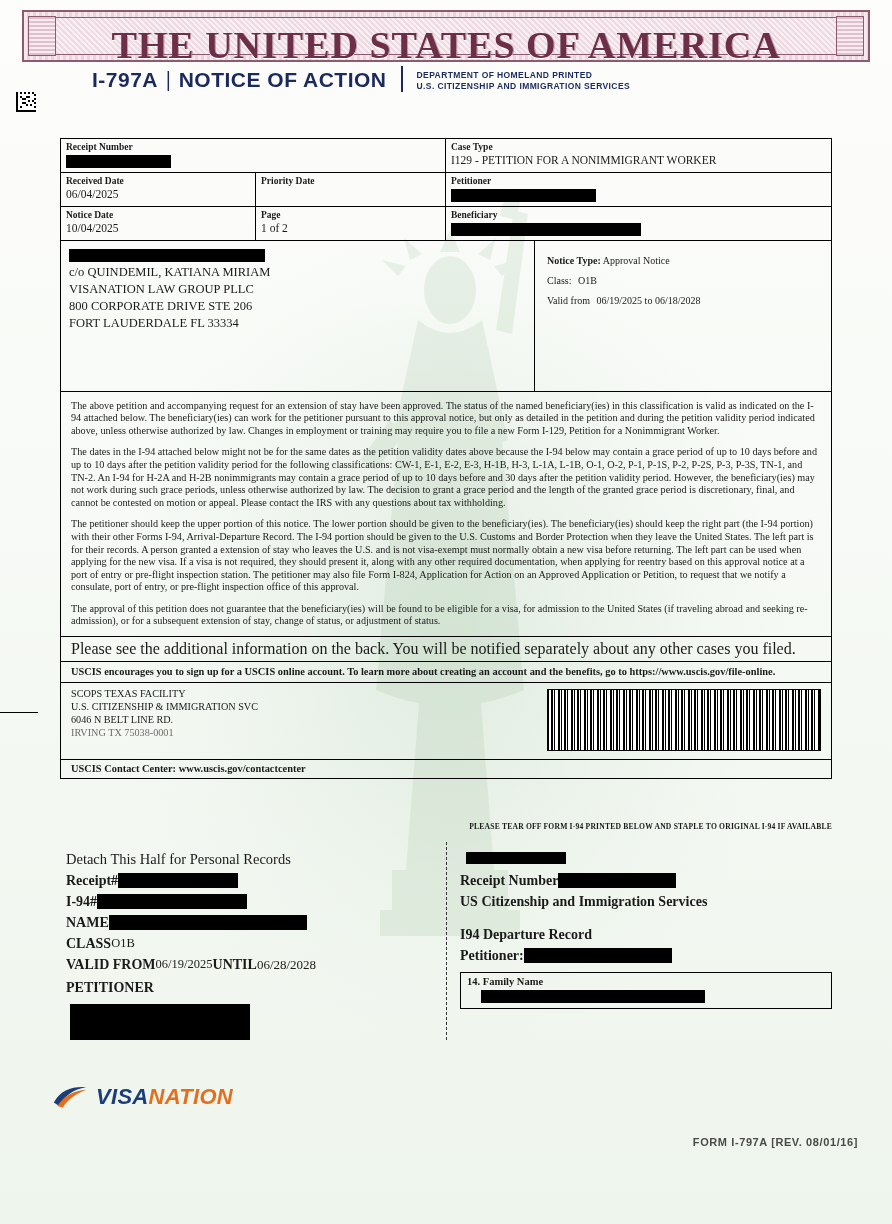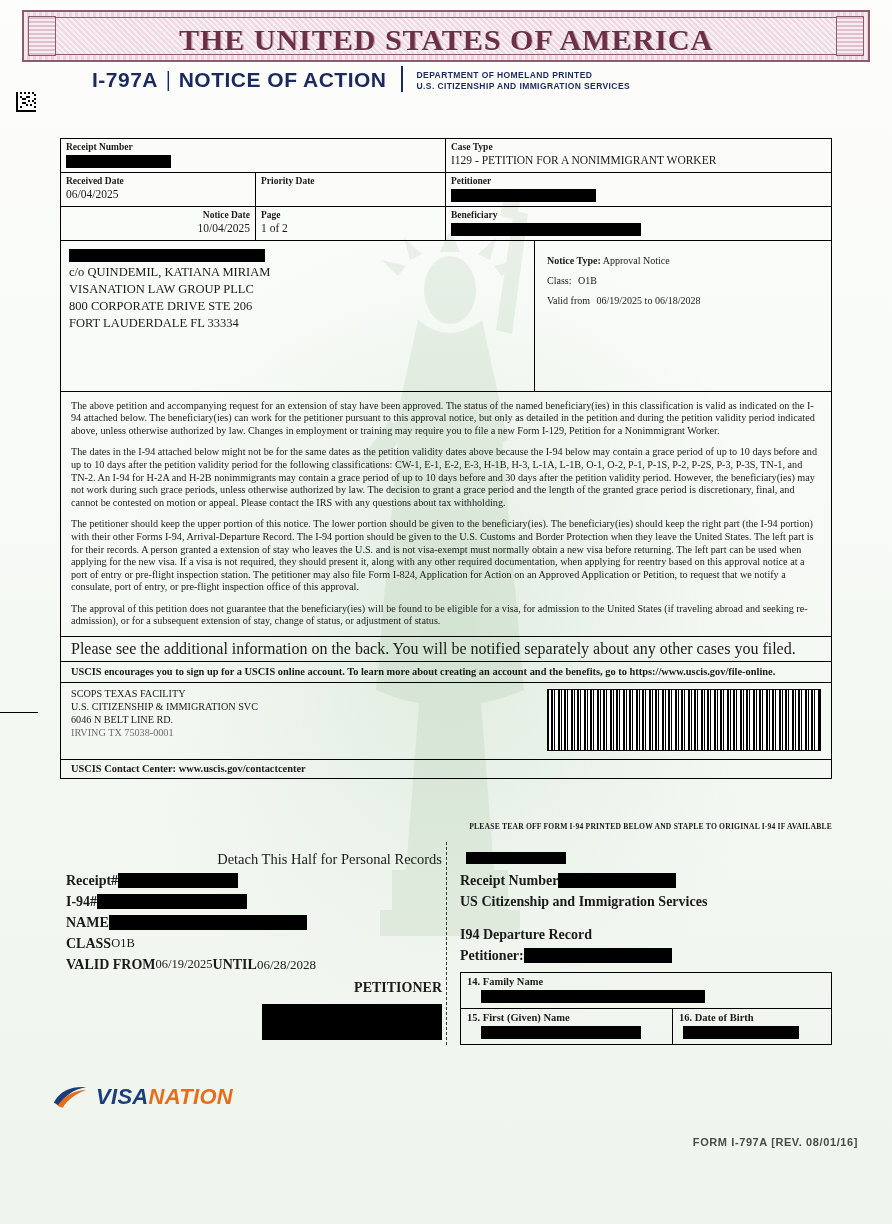--- a/index.html
+++ b/index.html
@@ -47,21 +47,21 @@
     left: 6px; top: 5px; right: 6px; bottom: 5px;
     border: 1px solid #8d5a6e;
     background: repeating-linear-gradient(45deg, #f9eef2 0px, #f9eef2 2px, #eddae2 2px, #eddae2 4px);
   }
   .title-us {
     position: absolute;
     left: 0; right: 0; top: 11px;
     text-align: center;
     font-family: "Liberation Serif", serif;
     font-weight: bold;
-    font-size: 30px;
+    font-size: 38px;
     letter-spacing: 1px;
     color: #6d2f47;
     text-shadow: 0 1px 0 #fff, 1px 0 0 rgba(109,47,71,0.4);
     white-space: nowrap;
   }
   .ornate-side {
     position: absolute;
     top: 4px; bottom: 4px; width: 26px;
     background: repeating-linear-gradient(0deg, #e0bfcd 0px, #e0bfcd 2px, #f7ecf0 2px, #f7ecf0 4px);
     border: 1px solid #8d5a6e;
@@ -236,21 +236,21 @@
     letter-spacing: 0.2px;
   }
 
   
   .bottom {
     position: absolute;
     left: 60px; top: 842px;
     width: 772px;
     display: flex;
   }
-  .bh-left { width: 386px; padding: 6px 4px 0 6px; box-sizing: border-box; text-align: right; }
+  .bh-left { width: 386px; padding: 6px 4px 0 6px; box-sizing: border-box; }
   .bh-right { width: 386px; padding: 6px 0 0 14px; box-sizing: border-box; position: relative; }
   .dash-div {
     position: absolute;
     left: 0; top: 0; bottom: 0;
     border-left: 1px dashed #333;
   }
   .bh-title {
     font-family: "Liberation Serif", serif;
     font-size: 14.5px;
     line-height: 22px;
@@ -411,21 +411,21 @@
         <div class="lbl">Priority Date</div>
         <div class="val"></div>
       </div>
       <div class="cell" style="flex:1;">
         <div class="lbl">Petitioner</div>
         <div class="val"><span class="redact" style="width:145px;height:13px;"></span></div>
       </div>
     </div>
 
     <div class="row">
-      <div class="cell" style="width:195px;text-align:right;">
+      <div class="cell" style="width:195px;">
         <div class="lbl">Notice Date</div>
         <div class="val">10/04/2025</div>
       </div>
       <div class="cell" style="width:190px;">
         <div class="lbl">Page</div>
         <div class="val">1 of 2</div>
       </div>
       <div class="cell" style="flex:1;">
         <div class="lbl">Beneficiary</div>
         <div class="val"><span class="redact" style="width:190px;height:13px;"></span></div>
@@ -528,30 +528,20 @@
         <span class="redact" style="width:148px;height:15px;"></span>
       </div>
 
       <div class="i94-table">
         <div class="i94-row">
           <div class="i94-cell" style="width:100%;border-right:none;">
             <div class="i94-lbl">14. Family Name</div>
             <div class="i94-val"><span class="redact" style="width:224px;height:13px;"></span></div>
           </div>
         </div>
-        <div class="i94-row">
-          <div class="i94-cell" style="width:212px;">
-            <div class="i94-lbl">15. First (Given) Name</div>
-            <div class="i94-val"><span class="redact" style="width:160px;height:13px;"></span></div>
-          </div>
-          <div class="i94-cell" style="flex:1;">
-            <div class="i94-lbl">16. Date of Birth</div>
-            <div class="i94-val" style="padding-left:4px;"><span class="redact" style="width:116px;height:13px;"></span></div>
-          </div>
-        </div>
       </div>
     </div>
   </div>
 
   <div class="logo">
     <span class="logo-mark">
       <svg viewBox="0 0 40 28" width="36" height="26">
         <path d="M2 20 C10 6, 22 2, 38 3 C24 6, 14 12, 8 24 Z" fill="#1b3d7a"></path>
         <path d="M6 24 C14 12, 24 7, 38 6 C26 11, 17 17, 12 26 Z" fill="#e36f1e"></path>
       </svg>

